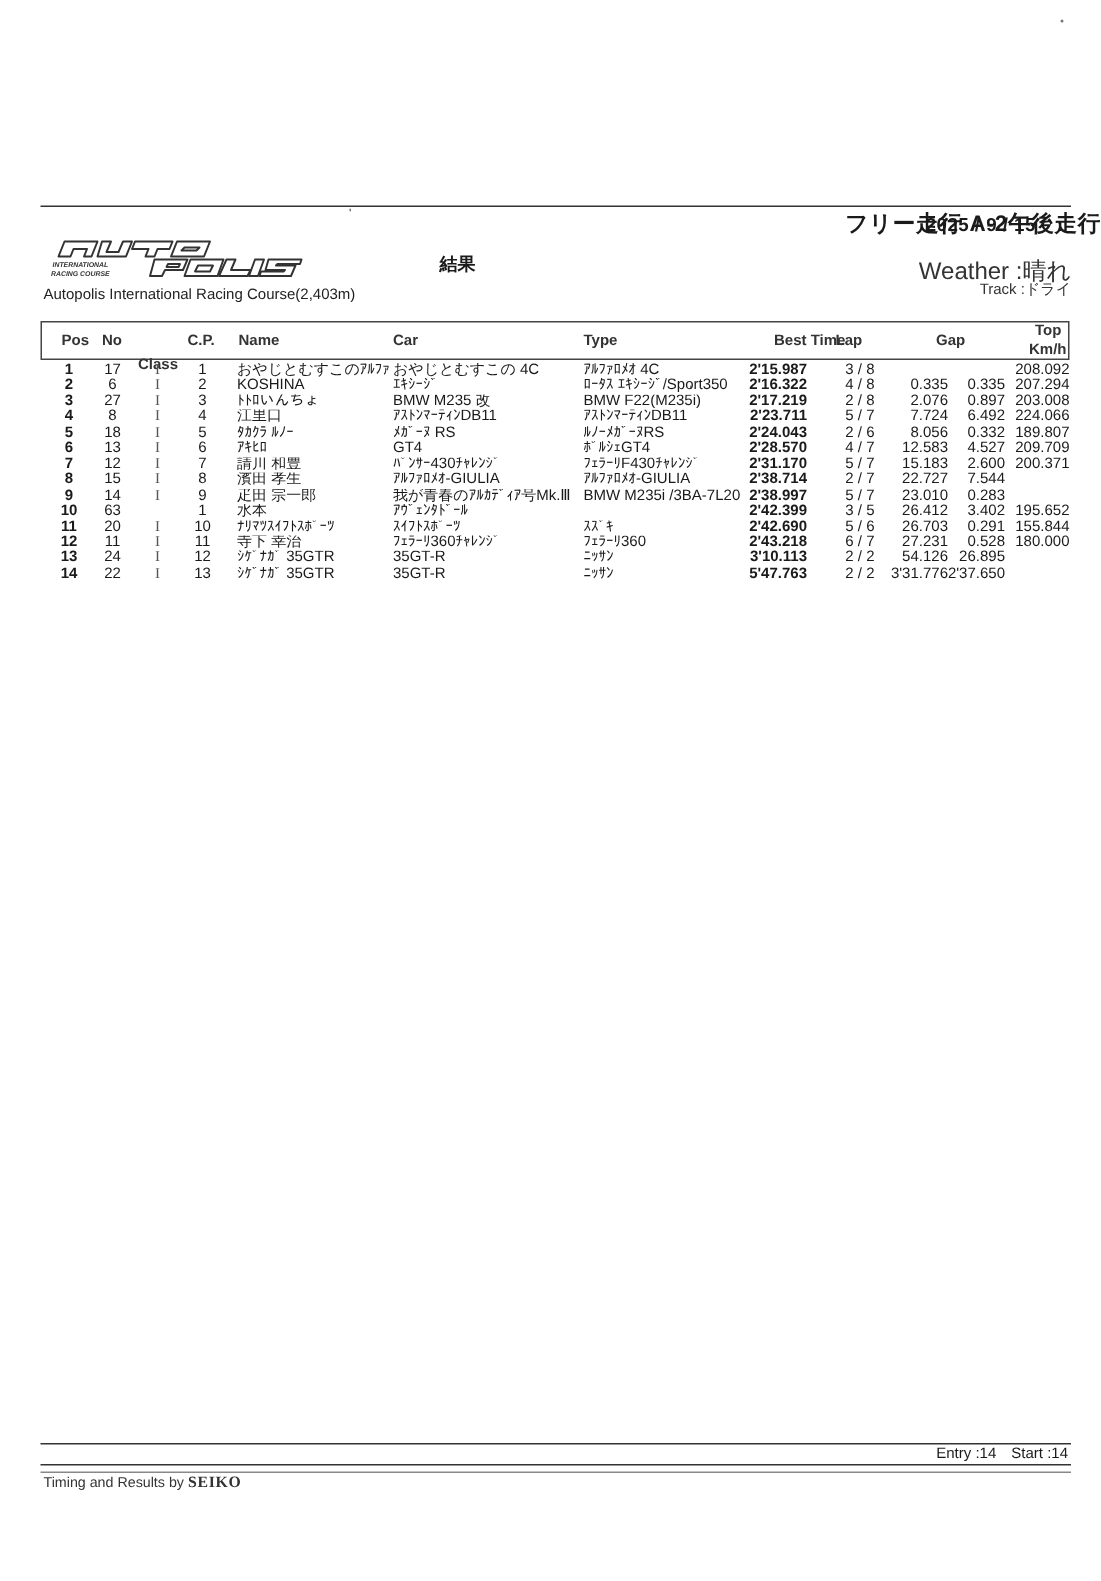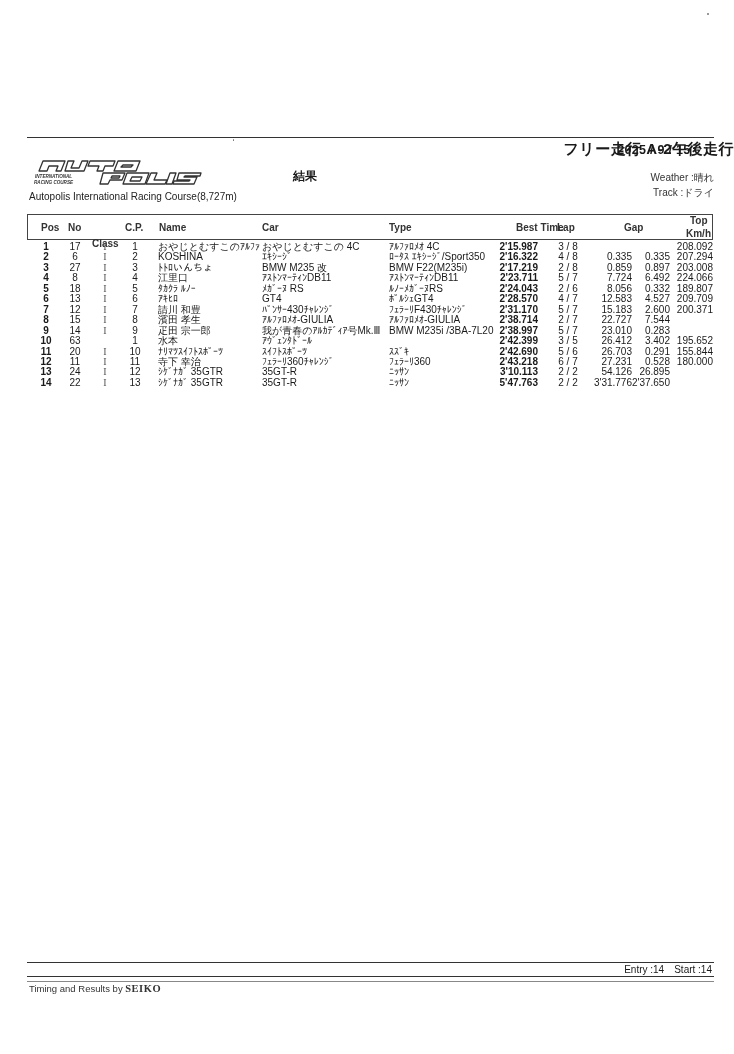--- a/index.html
+++ b/index.html
@@ -9,39 +9,39 @@
     overflow: hidden;
   }
   .abs { position: absolute; }
   .speck { position: absolute; width: 2px; height: 2px; background: #777; border-radius: 1px; }
   .rule { position: absolute; left: 27px; width: 687px; height: 0; border-top: 1.6px solid #333; }
   .title { left: 0; width: 734px; top: 140px; text-align: right; font-size: 15px; font-weight: bold; letter-spacing: 0.5px; }
   .title .t { position: relative; left: 0; }
   .subtitle { left: 0; width: 610px; top: 168px; text-align: center; font-size: 12px; font-weight: bold; }
   .date { right: 25px; top: 143px; font-size: 12.5px; font-weight: bold; letter-spacing: 0.3px; }
   .date .colon { margin-left: 14px; }
-  .weather { right: 20px; top: 171px; font-size: 10px; color: #333; }
+  .weather { right: 20px; top: 171px; font-size: 16px; color: #333; }
   .track { right: 20px; top: 186px; font-size: 10px; color: #333; }
   .course { left: 29px; top: 191px; font-size: 10px; color: #222; }
   .logo { left: 33px; top: 158px; width: 170px; height: 28px; }
 
   .thead { position: absolute; left: 27px; top: 214px; width: 686px; height: 26px; border: 1.3px solid #444; box-sizing: border-box; }
   .th { position: absolute; font-size: 10px; font-weight: bold; color: #333; }
 
   .row { position: absolute; left: 0; width: 734px; height: 10.5px; font-size: 10px; line-height: 10.5px; }
   .c { position: absolute; white-space: nowrap; }
   .pos { left: 36px; width: 20px; text-align: center; font-weight: bold; }
   .no { left: 63px; width: 24px; text-align: center; }
   .cls { left: 95px; width: 20px; text-align: center; font-family: "Liberation Serif", serif; color: #555; }
   .cp { left: 125px; width: 20px; text-align: center; }
   .name { left: 158px; width: 102px; overflow: hidden; }
   .car { left: 262px; width: 126px; overflow: hidden; }
   .type { left: 389px; width: 110px; overflow: hidden; }
   .best { left: 480px; width: 58px; text-align: right; font-weight: bold; }
-  .lap { left: 553px; width: 30px; text-align: center; }
+  .lap { left: 553px; width: 30px; text-align: right; }
   .gap1 { left: 586px; width: 46px; text-align: right; }
   .gap2 { left: 630px; width: 40px; text-align: right; }
   .top { left: 668px; width: 45px; text-align: right; }
 
   .footer-entry { right: 22px; top: 964px; font-size: 10px; font-weight: normal; }
   .footer-entry span + span { margin-left: 10px; }
   .credit { left: 29px; top: 983px; font-size: 9.5px; color: #333; }
   .credit .seiko { font-family: "Liberation Serif", serif; font-weight: bold; font-size: 10.5px; letter-spacing: 0.5px; }
 </style>
 </head>
@@ -78,21 +78,21 @@
       <path d="M70 15 L92 15 L89 22 L77 22 L75 26 L67 26 Z M79 18 L78 20 L86 20 L87 18 Z"></path>
       <path d="M94 15 L116 15 L112 26 L90 26 Z M99 19 L97 23 L107 23 L109 19 Z"></path>
       <path d="M118 15 L124 15 L121 22 L134 22 L132 26 L113 26 Z"></path>
       <path d="M137 15 L143 15 L139 26 L133 26 Z"></path>
       <path d="M146 15 L168 15 L167 18 L152 18 L151 19 L164 19 L161 26 L140 26 L141 23 L156 23 L157 22 L144 22 Z"></path>
     </g>
     <text x="2" y="20" font-family="Liberation Sans, sans-serif" font-size="4.6" font-weight="bold" font-style="italic" fill="#333">INTERNATIONAL</text>
     <text x="1" y="26" font-family="Liberation Sans, sans-serif" font-size="4.6" font-weight="bold" font-style="italic" fill="#333">RACING COURSE</text>
   </svg>
 </div>
-<div class="abs course">Autopolis International  Racing Course(8,727m)</div>
+<div class="abs course">Autopolis International  Racing Course(2,403m)</div>
 
 <div class="thead"></div>
 <div class="th" style="left:41px;top:222px;">Pos</div>
 <div class="th" style="left:68px;top:222px;">No</div>
 <div class="th" style="left:92px;top:238px;">Class</div>
 <div class="th" style="left:125px;top:222px;">C.P.</div>
 <div class="th" style="left:159px;top:222px;">Name</div>
 <div class="th" style="left:262px;top:222px;">Car</div>
 <div class="th" style="left:389px;top:222px;">Type</div>
 <div class="th" style="left:472px;top:222px;margin-left:44px;">Best Time</div>
@@ -133,21 +133,21 @@
     <div class="row" style="top: 262.9px;">
       <div class="c pos">3</div>
       <div class="c no">27</div>
       <div class="c cls">I</div>
       <div class="c cp">3</div>
       <div class="c name">ﾄﾄﾛいんちょ</div>
       <div class="c car">BMW M235 改</div>
       <div class="c type">BMW F22(M235i)</div>
       <div class="c best">2'17.219</div>
       <div class="c lap">2 / 8</div>
-      <div class="c gap1">0.859</div>
+      <div class="c gap1">2.076</div>
       <div class="c gap2">0.897</div>
       <div class="c top">203.008</div>
     </div>
     <div class="row" style="top: 273.35px;">
       <div class="c pos">4</div>
       <div class="c no">8</div>
       <div class="c cls">I</div>
       <div class="c cp">4</div>
       <div class="c name">江里口</div>
       <div class="c car">ｱｽﾄﾝﾏｰﾃｨﾝDB11</div>

